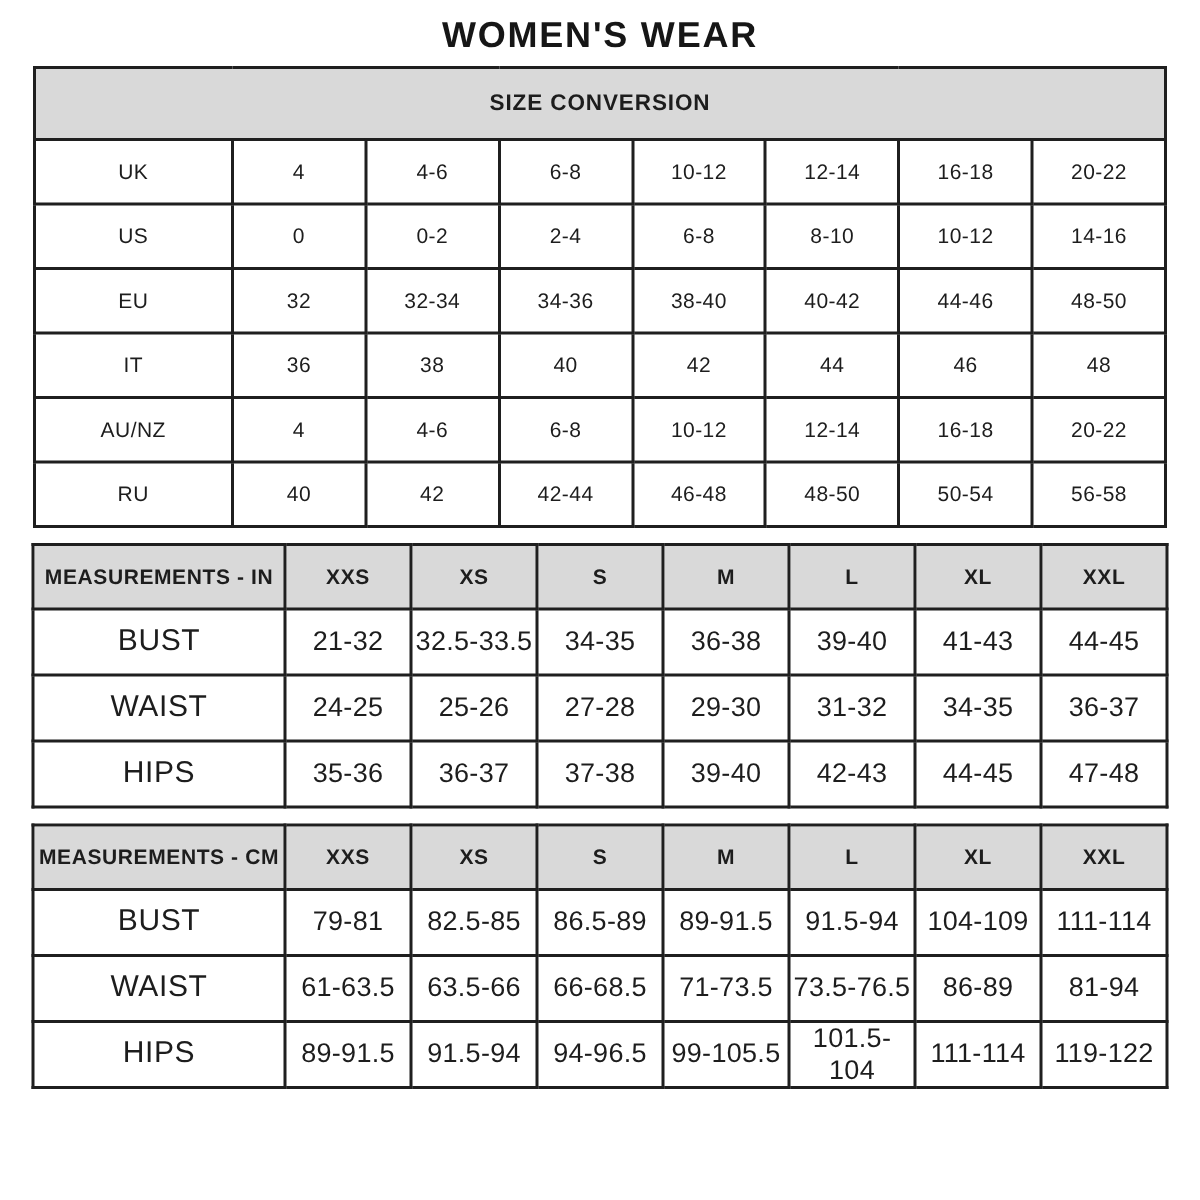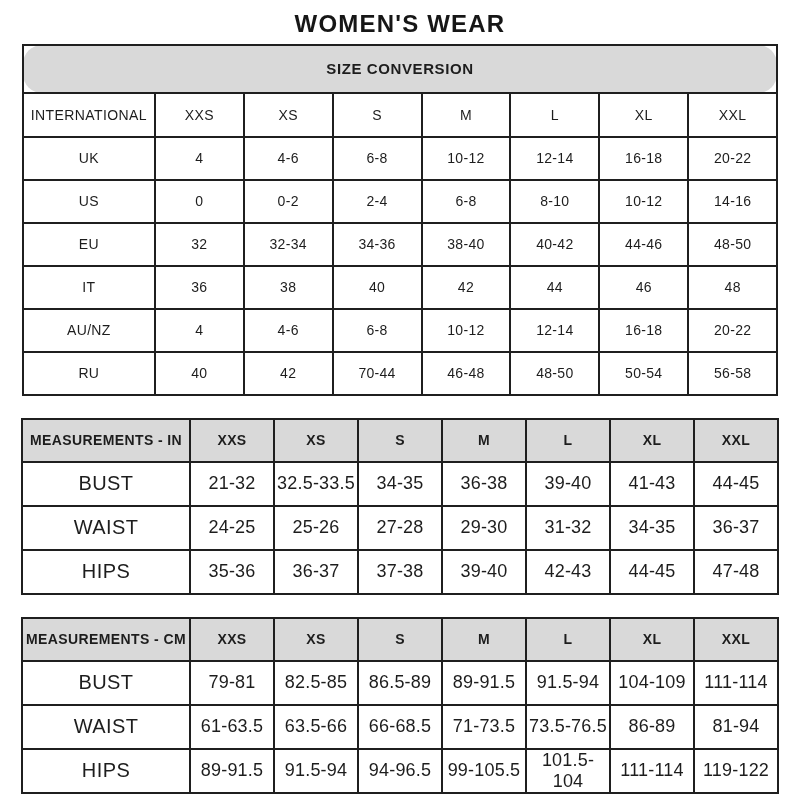--- a/index.html
+++ b/index.html
@@ -43,37 +43,36 @@
     overflow: hidden;
   }
   
   table.conv { width: 754px; }
   .conv th.banner {
     background: #d9d9d9;
     height: 48px;
     font-size: 15px;
     font-weight: 700;
     letter-spacing: 0.6px;
-    border-radius: 19px;
   }
   .conv tr.head-row td {
     height: 44px;
     font-size: 14px;
     font-weight: 500;
     letter-spacing: 0.4px;
   }
   .conv tr.data-row td {
     height: 43px;
     font-size: 14px;
     font-weight: 500;
     letter-spacing: 0.3px;
     margin-top: 29px;
   }
   
-  table.meas { width: 756px; margin-top: 22px; }
+  table.meas { width: 756px; margin-top: 10px; }
   .meas th {
     background: #d9d9d9;
     height: 43px;
     font-size: 14px;
     font-weight: 700;
     letter-spacing: 0.4px;
   }
   .meas td {
     height: 44px;
     font-size: 18px;
@@ -99,30 +98,20 @@
         <col style="width:88.9px">
         <col style="width:88.9px">
       <col style="width:88.9px">
         <col style="width:88.9px">
         <col style="width:88.9px">
       <col style="width:88.9px">
     </colgroup>
     <tbody>
         <tr>
           <th class="banner" colspan="8">SIZE CONVERSION</th>
-        </tr>
-        <tr class="head-row">
-          <td>INTERNATIONAL</td>
-          <td>XXS</td>
-          <td>XS</td>
-          <td>S</td>
-          <td>M</td>
-          <td>L</td>
-          <td>XL</td>
-          <td>XXL</td>
         </tr>
         <tr class="data-row">
           <td>UK</td>
           <td>4</td>
           <td>4-6</td>
           <td>6-8</td>
           <td>10-12</td>
           <td>12-14</td>
           <td>16-18</td>
           <td>20-22</td>
@@ -164,21 +153,21 @@
           <td>6-8</td>
           <td>10-12</td>
           <td>12-14</td>
           <td>16-18</td>
           <td>20-22</td>
         </tr>
         <tr class="data-row">
           <td>RU</td>
           <td>40</td>
           <td>42</td>
-          <td>70-44</td>
+          <td>42-44</td>
           <td>46-48</td>
           <td>48-50</td>
           <td>50-54</td>
           <td>56-58</td>
         </tr>
       </tbody>
   </table>
 
   <table class="tbl meas">
     <colgroup>

